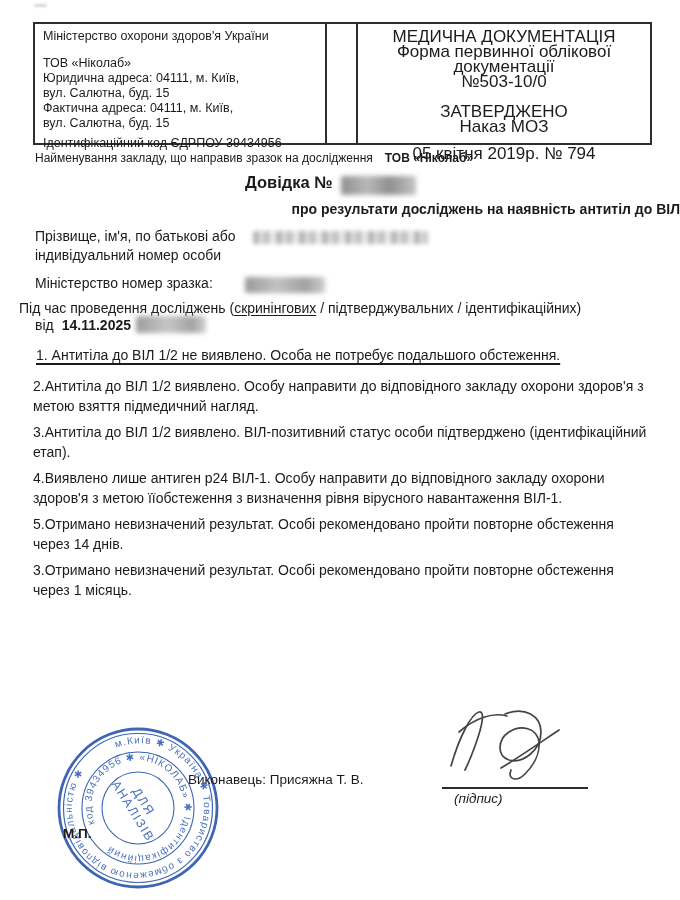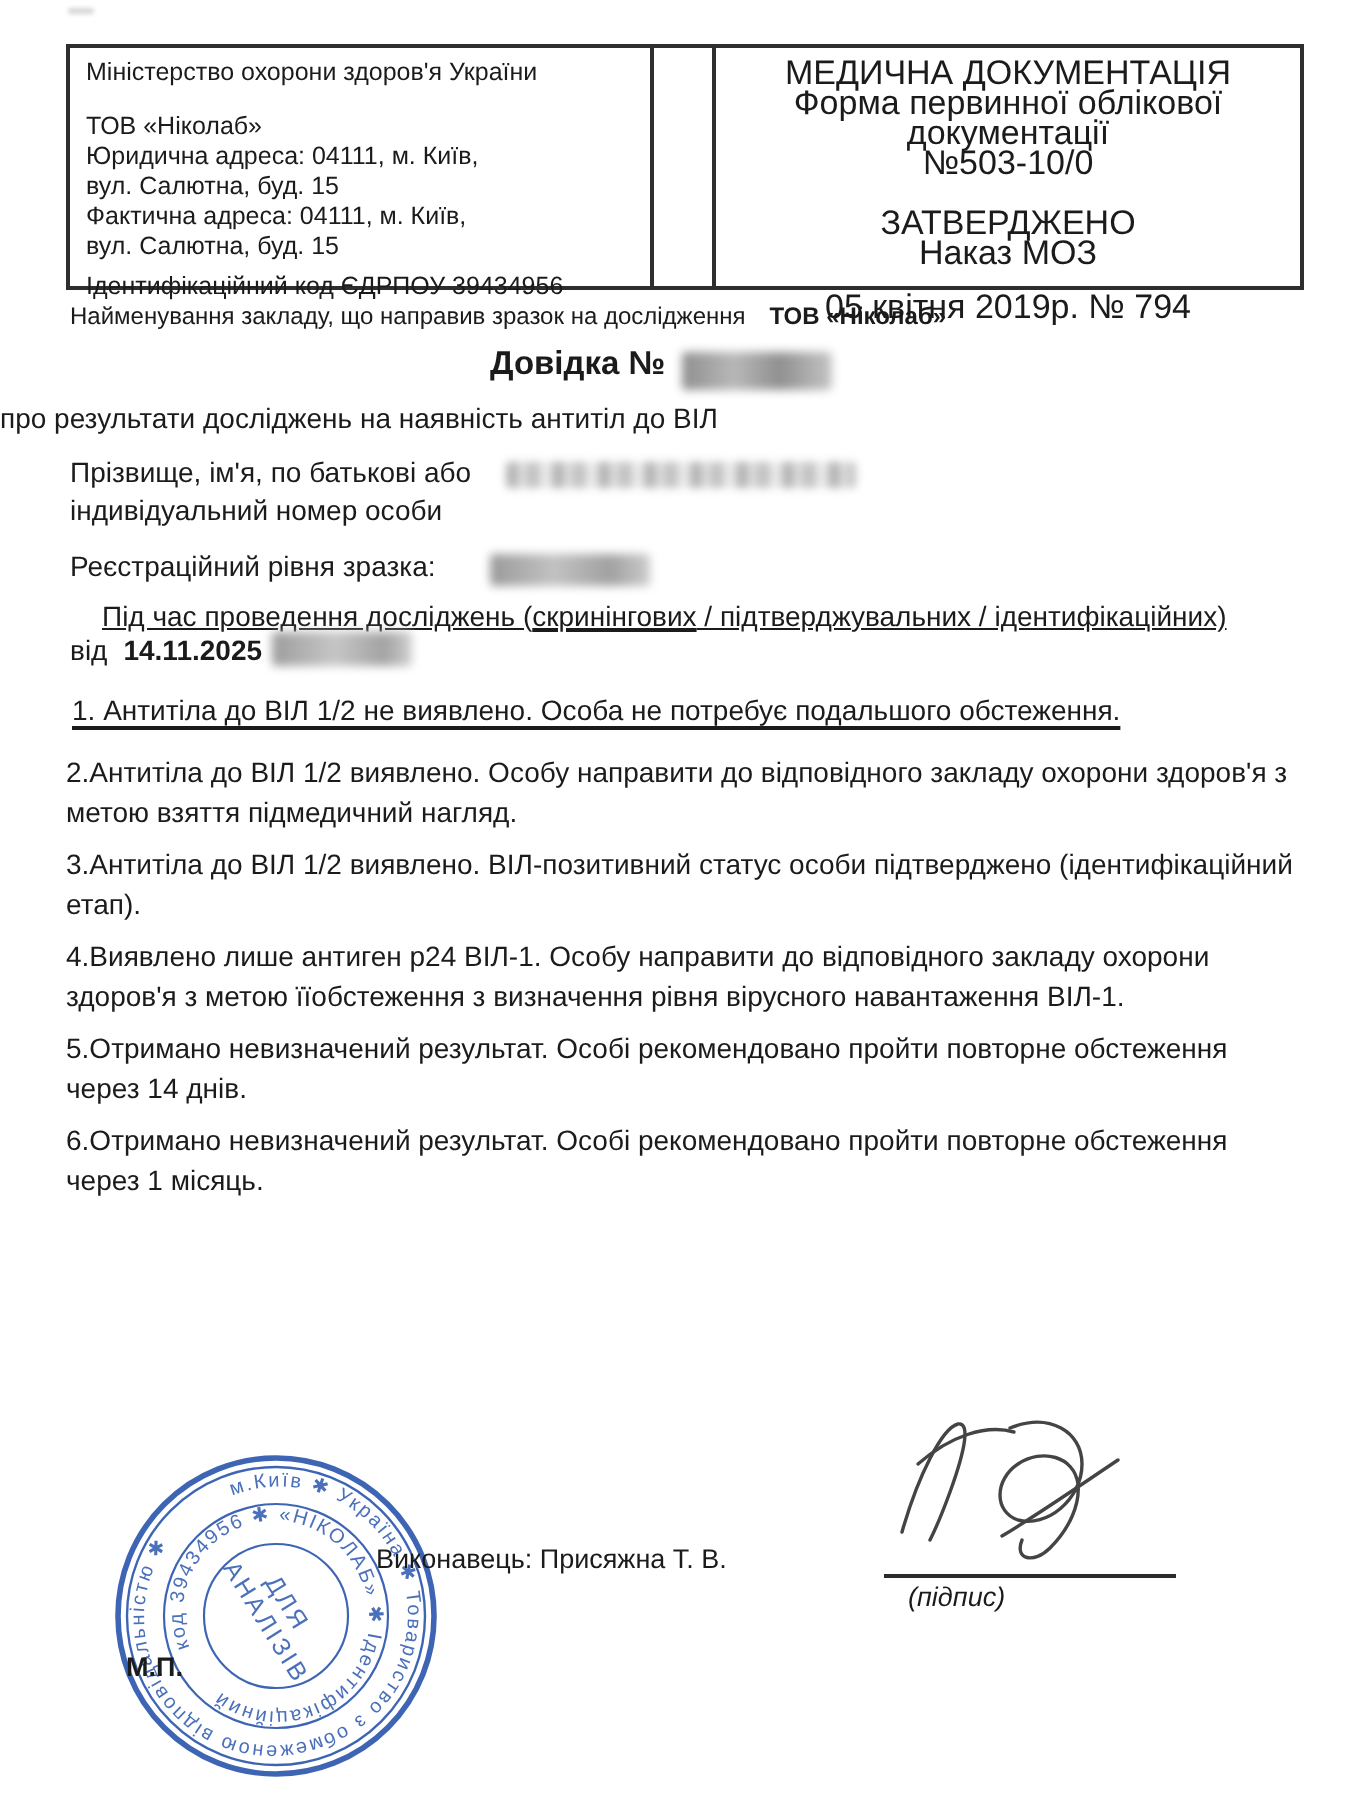--- a/index.html
+++ b/index.html
@@ -15,24 +15,24 @@
   .hdr-right{flex:1;text-align:center;padding:5px 6px;font-size:17px;line-height:15px;}
   .gap12{margin-top:12px;}
   .gap15{margin-top:15px;}
   .gap4{margin-top:4px;}
 
   
   .abs{position:absolute;}
   .facility{left:35px;top:151px;font-size:12px;}
   .facility b{margin-left:12px;}
   .doc-title{left:245px;top:173px;font-size:16.5px;font-weight:bold;}
-  .doc-subtitle{left:0;top:201px;width:680px;text-align:left;font-size:14px;font-weight:normal;}
+  .doc-subtitle{left:0;top:201px;width:680px;text-align:right;font-size:14px;font-weight:bold;}
   .person{left:35px;top:227px;font-size:14px;line-height:19px;}
   .sample{left:35px;top:275px;font-size:14px;}
-  .research1{left:51px;top:300px;font-size:14px;text-decoration:underline;}
+  .research1{left:19px;top:300px;font-size:14px;}
   .research2{left:35px;top:317px;font-size:14px;}
   .research2 b{margin-left:8px;}
   .u{text-decoration:underline;text-underline-offset:2px;}
 
   
   .redact{position:absolute;filter:blur(2.5px);border-radius:2px;}
   .redact-cert{left:341px;top:176px;width:75px;height:19px;
     background:linear-gradient(90deg,#8f8f8f,#b8b8b8 35%,#909090 65%,#c4c4c4);}
   .redact-name{left:253px;top:231px;width:175px;height:13px;filter:blur(2px);opacity:.8;
     background:repeating-linear-gradient(90deg,#a2a2a2 0 6px,#d8d8d8 6px 10px,#b4b4b4 10px 17px,#e6e6e6 17px 23px);}
@@ -95,38 +95,38 @@
   <div class="abs doc-title">Довідка №</div>
   <div class="redact redact-cert"></div>
   <div class="abs doc-subtitle">про результати досліджень на наявність антитіл до ВІЛ</div>
 
   <div class="abs person">
     <div>Прізвище, ім'я, по батькові або</div>
     <div>індивідуальний номер особи</div>
   </div>
   <div class="redact redact-name"></div>
 
-  <div class="abs sample">Реєстраційний рівня зразка:</div>
+  <div class="abs sample">Міністерство номер зразка:</div>
   <div class="redact redact-reg"></div>
 
   <div class="abs research1">
     <span>Під час проведення досліджень (</span><span class="u">скринінгових</span><span> / підтверджувальних / ідентифікаційних)</span>
   </div>
   <div class="abs research2">
     <span>від</span><b>14.11.2025</b>
   </div>
   <div class="redact redact-date"></div>
 
   <div class="results">
     <p class="main">1. Антитіла до ВІЛ 1/2 не виявлено. Особа не потребує подальшого обстеження.</p>
     <p>2.Антитіла до ВІЛ 1/2 виявлено. Особу направити до відповідного закладу охорони здоров'я з метою взяття підмедичний нагляд.</p>
     <p>3.Антитіла до ВІЛ 1/2 виявлено. ВІЛ-позитивний статус особи підтверджено (ідентифікаційний етап).</p>
     <p>4.Виявлено лише антиген р24 ВІЛ-1. Особу направити до відповідного закладу охорони здоров'я з метою їїобстеження з визначення рівня вірусного навантаження ВІЛ-1.</p>
     <p>5.Отримано невизначений результат. Особі рекомендовано пройти повторне обстеження через 14 днів.</p>
-    <p>6.Отримано невизначений результат. Особі рекомендовано пройти повторне обстеження через 1 місяць.</p>
+    <p>3.Отримано невизначений результат. Особі рекомендовано пройти повторне обстеження через 1 місяць.</p>
   </div>
 
   <div class="abs executor">Виконавець: Присяжна Т. В.</div>
 
   <svg class="signature" width="124" height="86" viewBox="0 0 124 86">
     <g fill="none" stroke="#2b2b2b" stroke-width="1.7" stroke-linecap="round" opacity="0.88">
       <path d="M 6,64 C 14,36 26,12 34,10 C 40,9 38,22 30,44 C 26,55 22,64 20,68"></path>
       <path d="M 14,30 C 30,16 48,10 62,14"></path>
       <path d="M 60,12 C 80,4 96,14 96,30 C 96,48 78,62 64,58 C 52,54 52,38 64,30 C 76,22 92,26 94,40 C 95,50 90,62 80,72 C 72,80 62,78 66,68"></path>
       <path d="M 56,66 C 76,54 96,40 114,28"></path>

